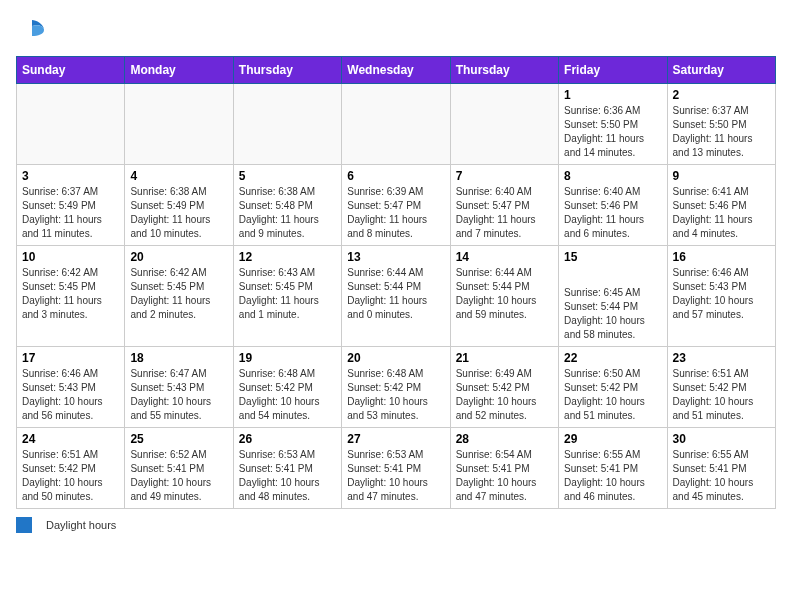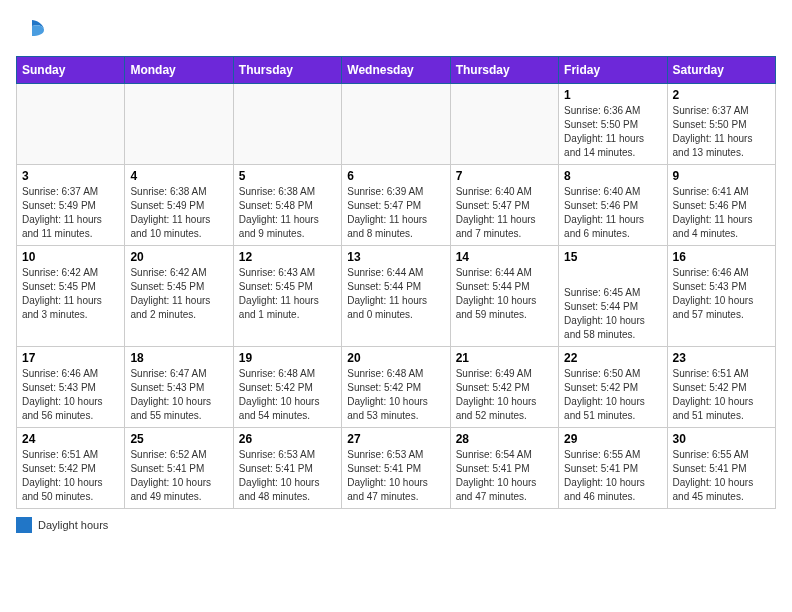--- a/index.html
+++ b/index.html
@@ -79,21 +79,21 @@
       margin-bottom: 2px;
     }
     .day-info {
       font-size: 10px;
       color: #333;
       line-height: 1.4;
     }
     .legend {
       display: flex;
       align-items: center;
-      gap: 6px;
+      gap: 14px;
       margin-top: 8px;
       font-size: 11px;
       color: #333;
     }
     .legend-box {
       width: 16px;
       height: 16px;
       background: #2176c7;
       display: inline-block;
     }

